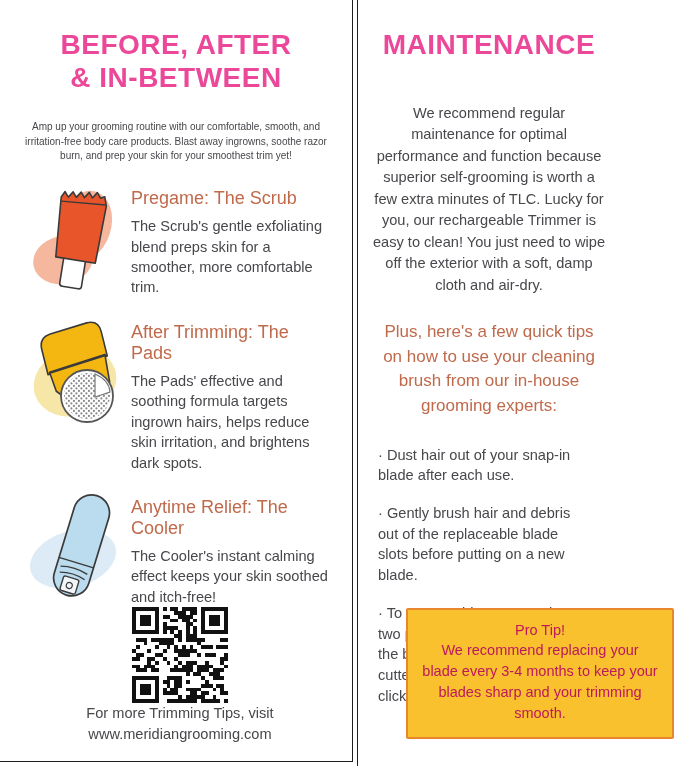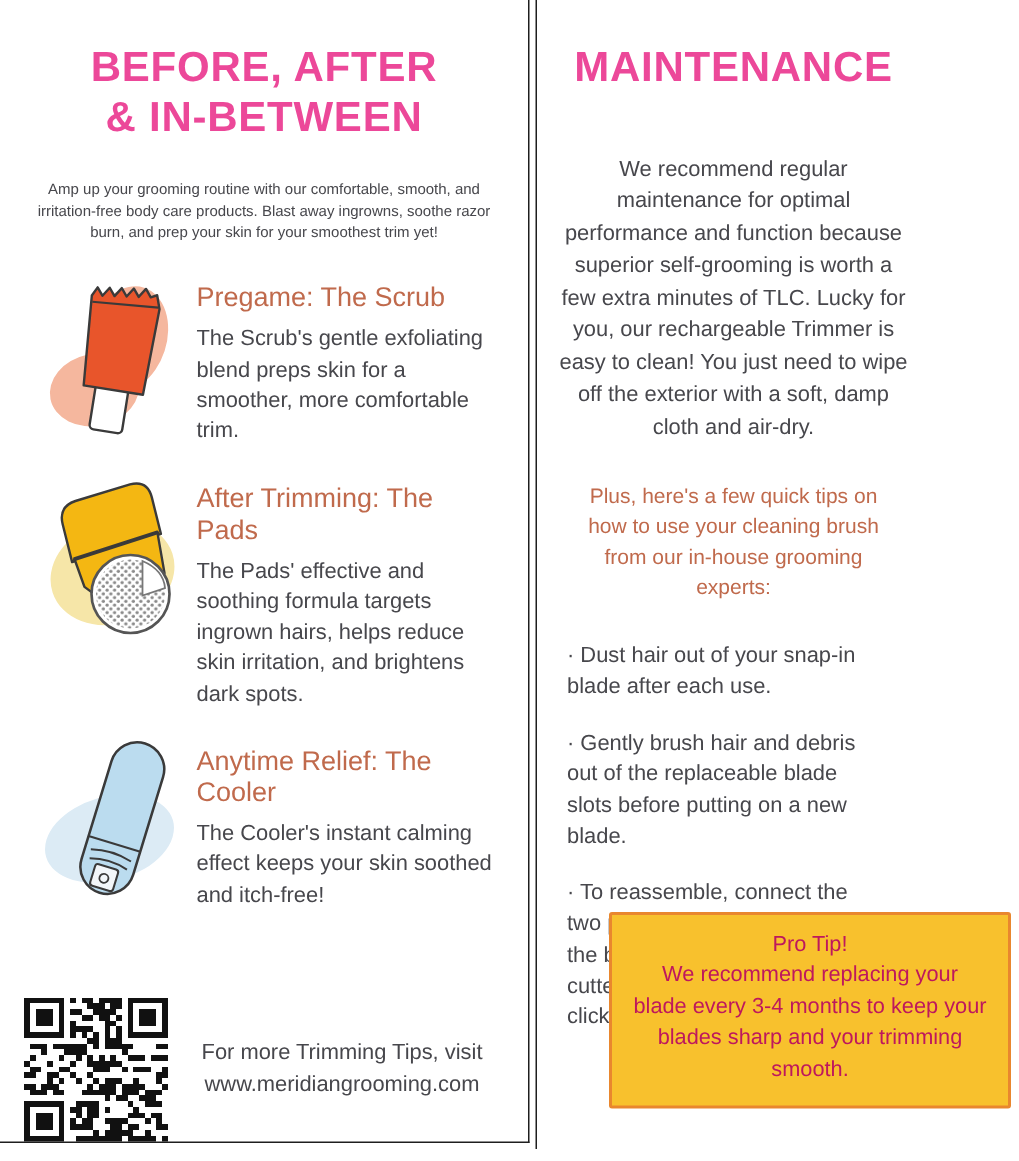--- a/index.html
+++ b/index.html
@@ -9,25 +9,25 @@
   .page-left{left:0;width:353px;height:762px;border-right:1.5px solid #1e1e1e;border-bottom:1.5px solid #1e1e1e;}
   .page-right{left:357px;width:263px;height:766px;border-left:1.5px solid #1e1e1e;}
   .title{font-weight:bold;font-size:28px;line-height:1.18;text-align:center;color:#ec4899;letter-spacing:.5px;margin:28px 8px 0;}
   .intro{font-size:10px;line-height:1.47;text-align:center;margin:26px 16px 0;}
   .section{display:flex;align-items:flex-start;margin:14px 6px 0 0;padding-left:25px;}
   .section .icon-wrap{width:104px;flex:0 0 104px;position:relative;}
   .section .icon-wrap svg{display:block;width:100%;height:auto;}
   .section .txt{flex:1;padding:10px 12px 0 2px;}
   .sec-head{font-size:18px;font-weight:500;color:#c06a4c;margin:0 0 7px;}
   .sec-body{font-size:14.6px;line-height:1.4;margin:0;}
-  .footer{position:absolute;left:16px;right:8px;bottom:0;display:flex;align-items:center;}
+  .footer{position:absolute;left:16px;right:8px;bottom:16px;display:flex;align-items:center;flex-direction:column;}
   .qr{width:96px;height:96px;flex:0 0 96px;}
   .footer-text{flex:1;text-align:center;font-size:14.6px;line-height:1.45;color:#47474c;}
   .r-intro{font-size:14.6px;line-height:1.47;text-align:center;margin:42px 14px 0;}
-  .highlight{font-size:14px;line-height:1.45;text-align:center;color:#c06a4c;font-weight:500;margin:24px 22px 0;}
+  .highlight{font-size:17px;line-height:1.45;text-align:center;color:#c06a4c;font-weight:500;margin:24px 22px 0;}
   .tips{margin:26px 32px 0 20px;}
   .tip{font-size:14.6px;line-height:1.42;margin:0 0 17px;}
   .protip{position:absolute;left:48px;width:268px;bottom:27px;box-sizing:border-box;
           background:#f8c12d;border:2px solid #e9872e;border-radius:2px;
           padding:12px 14px 13px;text-align:center;color:#be185d;}
   .protip .pt-title{font-size:14.5px;font-weight:500;margin:0 0 2px;}
   .protip .pt-body{font-size:14.5px;line-height:1.45;margin:0;}
 </style>
 </head>
 <body>

